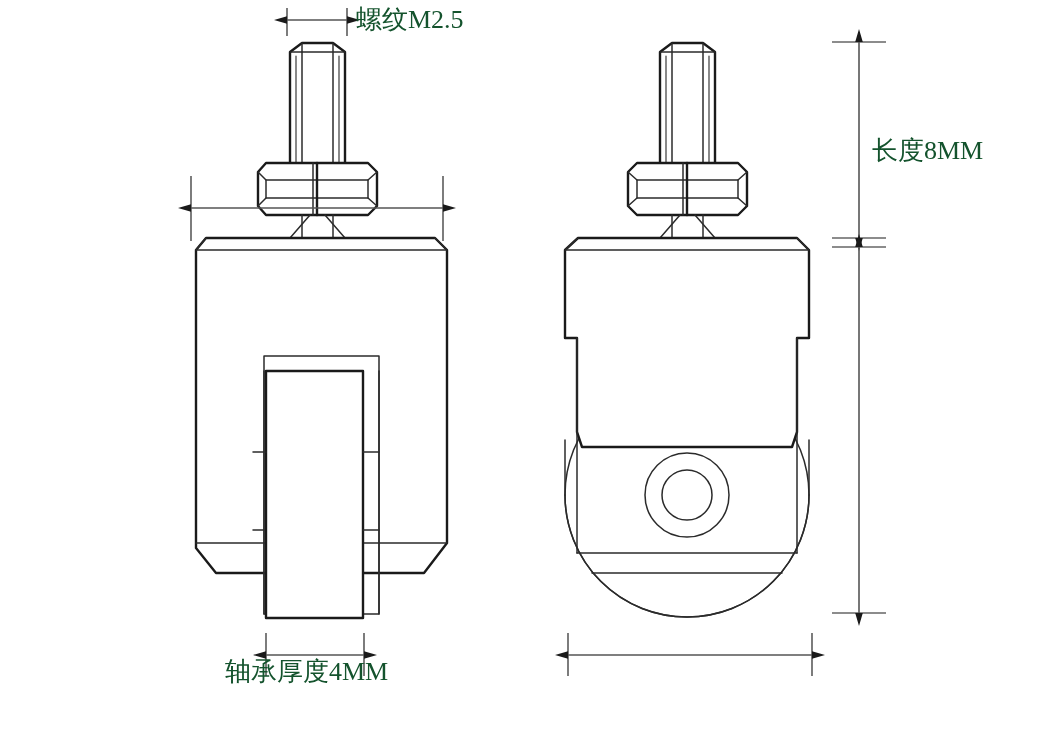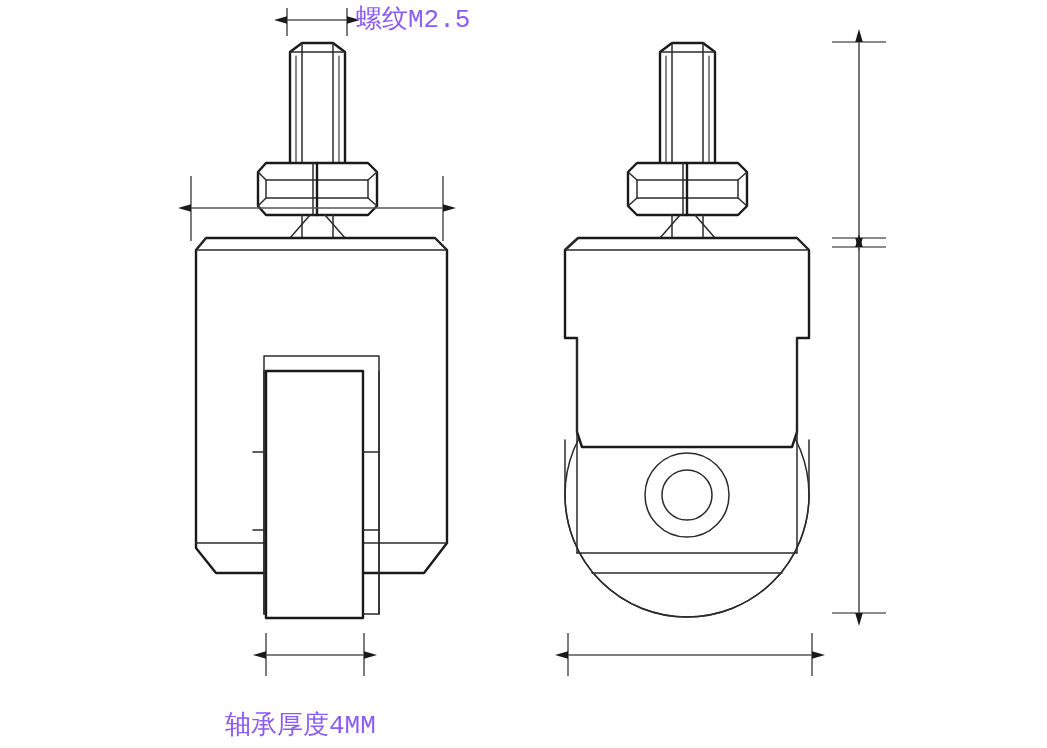--- a/index.html
+++ b/index.html
@@ -61,31 +61,31 @@
   }
   .arrowfill {
     fill: #1a1a1a;
     stroke: none;
   }
   .face {
     fill: #ffffff;
   }
   .lbl {
     position: absolute;
-    color: #8b5cf6;
+    color: #14532d;
     font-size: 26px;
     line-height: 1.1;
     white-space: nowrap;
-    font-family: Liberation Mono, monospace;
+    font-family: Liberation Serif, serif;
   }
   #label-thread   { left: 356px; top: 6px; }
   #label-diameter { left: 46px;  top: 193px; }
   #label-len8     { left: 872px; top: 137px; }
   #label-len145   { left: 872px; top: 411px; }
-  #label-thick4   { left: 225px; top: 712px; }
+  #label-thick4   { left: 225px; top: 658px; }
   #label-beardia  { left: 604px; top: 677px; }
 </style>
 </head>
 <body>
 
 <div id="drawing-root">
 
   <svg class="cad" viewBox="0 0 1047 748">
 
     <defs>
@@ -242,18 +242,19 @@
       <path class="dim-ext" d="M832,247 L886,247"></path>
       <path class="dim-ext" d="M832,613 L886,613"></path>
       <path class="dim" d="M859,247 L859,613" marker-start="url(#arrL)" marker-end="url(#arrR)"></path>
     </g>
 
   </svg>
 
   <div class="lbl" id="label-thread">螺纹M2.5</div>
 
 
+  <div class="lbl" id="label-len8">长度8MM</div>
 
 
   <div class="lbl" id="label-thick4">轴承厚度4MM</div>
 
 
 </div>
 
 </body></html>

